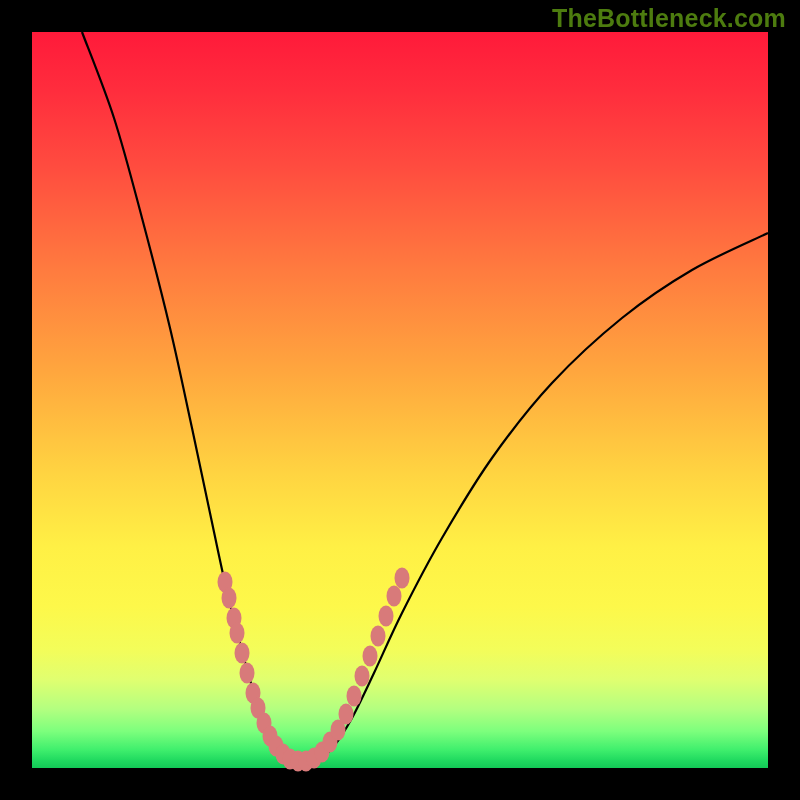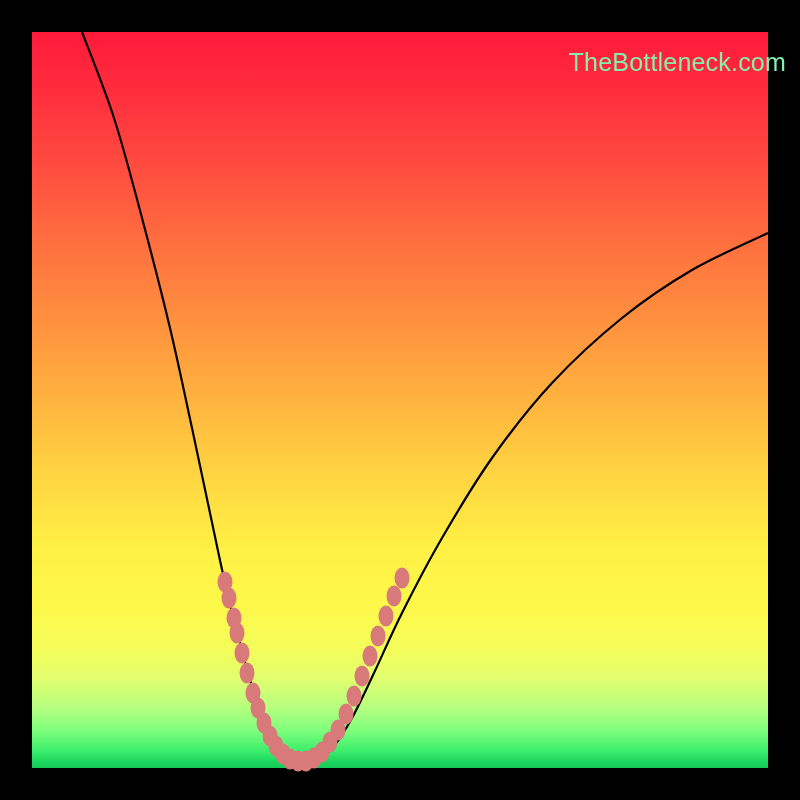--- a/index.html
+++ b/index.html
@@ -47,26 +47,25 @@
     left: 0;
     top: 0;
     width: 736px;
     height: 736px;
     overflow: visible;
   }
   .watermark {
     position: absolute;
     top: 4px;
     right: 14px;
-    color: #86efac;
+    color: #4d7c0f;
     font-size: 25px;
-    font-weight: 400;
+    font-weight: 700;
     letter-spacing: 0.2px;
     user-select: none;
-    margin-top: 44px;
   }
   .curve {
     fill: none;
     stroke: #000;
     stroke-width: 2.2;
   }
   .dots {
     fill: #d87a7a;
     stroke: none;
   }

